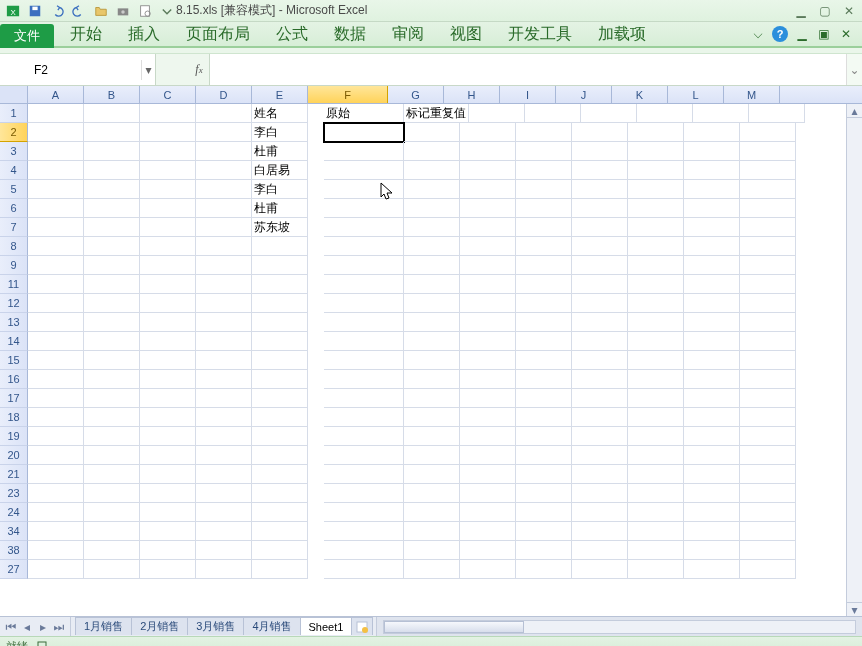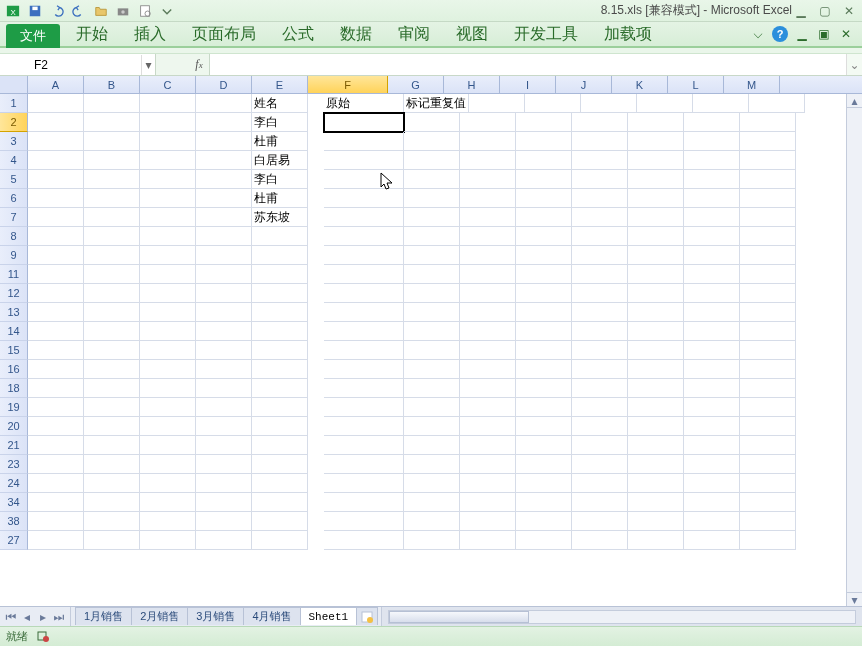--- a/index.html
+++ b/index.html
@@ -2,34 +2,34 @@
 <html><head>
 <meta charset="utf-8">
 <style>
   * { box-sizing: border-box; margin:0; padding:0; }
   html,body { width:862px; height:646px; font-family:"Microsoft YaHei","SimSun",Arial,sans-serif; font-size:12px; background:#fff; overflow:hidden;}
   
   .titlebar { height:22px; background:linear-gradient(#e9f6e9,#dff2df); display:flex; align-items:center; padding:0 4px; border-bottom:1px solid #c5d9c5;}
   .titlebar .qat { display:flex; align-items:center; gap:4px;}
   .qat-btn { width:18px; height:18px; display:flex; align-items:center; justify-content:center; color:#3b5f3b;}
   .qat-btn svg{width:14px;height:14px;}
-  .title-text { flex:1; text-align:right; color:#4a4a4a; font-size:12px;}
+  .title-text { flex:1; text-align:left; color:#4a4a4a; font-size:12px;}
   .title-ctrls { display:flex; gap:6px;}
   .title-ctrl { width:18px; height:14px; display:flex; align-items:center; justify-content:center; color:#5a7a5a;}
   
-  .ribbon { height:26px; background:linear-gradient(#e4f3e4,#d7eed7); display:flex; align-items:stretch; border-bottom:2px solid #9bcf9b; padding-left:6px;}
+  .ribbon { height:26px; background:linear-gradient(#e4f3e4,#d7eed7); display:flex; align-items:stretch; border-bottom:2px solid #9bcf9b; }
   .file-tab { background:#1e9c46; color:#fff; padding:0 14px; display:flex; align-items:center; font-size:13px; border-top-left-radius:3px;border-top-right-radius:3px; margin-right:6px; height:24px; margin-top:2px;}
   .rtab { padding:0 10px; display:flex; align-items:center; color:#2a6b2a; font-size:16px; margin-right:6px; cursor:default;}
   .ribbon-right { margin-left:auto; display:flex; align-items:center; gap:6px; padding-right:8px;}
   .ribbon-right .ico{width:16px;height:16px;display:flex;align-items:center;justify-content:center;color:#2a6b2a;}
   .help-ico{width:16px;height:16px;border-radius:50%;background:#2b8fdc;color:#fff;display:flex;align-items:center;justify-content:center;font-size:11px;font-weight:bold;}
   
   .ribbon-strip{height:6px;background:#eaf6ea;border-bottom:1px solid #cfe5cf;}
   
-  .formula-row{height:22px;display:flex;align-items:stretch;border-bottom:1px solid #c8d8c8;background:#f3faf3;}
+  .formula-row{height:32px;display:flex;align-items:stretch;border-bottom:1px solid #c8d8c8;background:#f3faf3;}
   .namebox-wrap{width:156px;display:flex;align-items:center;border-right:1px solid #c8d8c8;background:#fff;}
   .namebox-pad{width:30px;}
   .namebox{flex:1;height:20px;padding:0 4px;background:#fff;display:flex;align-items:center;color:#000;}
   .namebox-dd{width:14px;height:20px;display:flex;align-items:center;justify-content:center;color:#666;border-left:1px solid #ddd;}
   .fx-btns{width:54px;display:flex;align-items:center;justify-content:flex-end;border-right:1px solid #c8d8c8;background:#eef7ee;}
   .fx-btn{width:18px;height:18px;display:flex;align-items:center;justify-content:center;color:#777;}
   .fx-label{font-style:italic;font-family:"Times New Roman",serif;color:#555;font-size:12px;padding-right:2px;}
   .formula-input{flex:1;background:#fff;display:flex;align-items:center;padding:0 4px;}
   .formula-expand{width:16px;display:flex;align-items:center;justify-content:center;color:#888;border-left:1px solid #ddd;}
   
@@ -46,21 +46,21 @@
   .cell{flex:0 0 56px;border-right:1px solid #d6dce8;border-bottom:1px solid #d6dce8;display:flex;align-items:center;padding:0 2px;font-size:12px;color:#000;white-space:nowrap;overflow:visible;}
   .cell.wide{flex:0 0 80px;margin-left:16px;}
   .cell.active{outline:2px solid #000;outline-offset:-1px;border-right:1px solid #000;border-bottom:1px solid #000;}
   .cursor-img{position:absolute;left:380px;top:96px;pointer-events:none;}
   
   .sheetbar{height:20px;display:flex;align-items:stretch;background:#e8ecf4;border-top:1px solid #b8c2d6;}
   .sheet-nav{display:flex;align-items:center;padding:0 4px;gap:2px;border-right:1px solid #c4ccdc;}
   .sheet-nav-btn{width:14px;height:14px;display:flex;align-items:center;justify-content:center;color:#6a7a9a;}
   .sheet-tabs{display:flex;align-items:flex-start;padding-left:4px;}
   .sheet-tab{height:18px;padding:0 8px;display:flex;align-items:center;background:#dde3ef;border:1px solid #b8c2d6;border-bottom:none;margin-right:-1px;font-size:11px;color:#2a4a7a;border-top-left-radius:0;border-top-right-radius:0;transform:skewX(0);position:relative;}
-  .sheet-tab.active{background:#fff;color:#000;z-index:2;font-family:Liberation Mono, monospace;}
+  .sheet-tab.active{background:#fff;color:#000;z-index:2;}
   .sheet-pad{flex:1;border-left:1px solid #c4ccdc;margin-left:4px;position:relative;background:#dfe4ee;}
   .hscroll-track{position:absolute;left:6px;right:6px;top:3px;height:14px;background:#eef1f7;border:1px solid #c4ccdc;}
   .hscroll-thumb{position:absolute;left:0;top:0;height:12px;width:140px;background:linear-gradient(#f6f8fc,#d8deec);border:1px solid #b6c0d4;}
   .vscroll{position:absolute;right:0;top:18px;bottom:0;width:16px;background:#eef1f7;border-left:1px solid #c4ccdc;}
   .vscroll-btn{height:14px;display:flex;align-items:center;justify-content:center;color:#6a7a9a;border-bottom:1px solid #c4ccdc;}
   .vscroll-btn.bottom{border-bottom:none;border-top:1px solid #c4ccdc;position:absolute;bottom:0;left:0;right:0;}
   
   .statusbar{height:20px;background:linear-gradient(#e3f2e3,#d4ecd4);display:flex;align-items:center;padding:0 6px;border-top:1px solid #b8d8b8;color:#3a6b3a;font-size:11px;}
   .status-left{display:flex;align-items:center;gap:8px;}
   .status-right{margin-left:auto;display:flex;align-items:center;gap:6px;}
@@ -414,20 +414,36 @@
         <div class="cell wide"></div>
         <div class="cell"></div>
         <div class="cell"></div>
         <div class="cell"></div>
         <div class="cell"></div>
         <div class="cell"></div>
         <div class="cell"></div>
         <div class="cell"></div>
       </div>
       <div class="row">
+        <div class="row-hdr">17</div>
+        <div class="cell"></div>
+        <div class="cell"></div>
+        <div class="cell"></div>
+        <div class="cell"></div>
+        <div class="cell"></div>
+        <div class="cell wide"></div>
+        <div class="cell"></div>
+        <div class="cell"></div>
+        <div class="cell"></div>
+        <div class="cell"></div>
+        <div class="cell"></div>
+        <div class="cell"></div>
+        <div class="cell"></div>
+      </div>
+      <div class="row">
         <div class="row-hdr">18</div>
         <div class="cell"></div>
         <div class="cell"></div>
         <div class="cell"></div>
         <div class="cell"></div>
         <div class="cell"></div>
         <div class="cell wide"></div>
         <div class="cell"></div>
         <div class="cell"></div>
         <div class="cell"></div>

